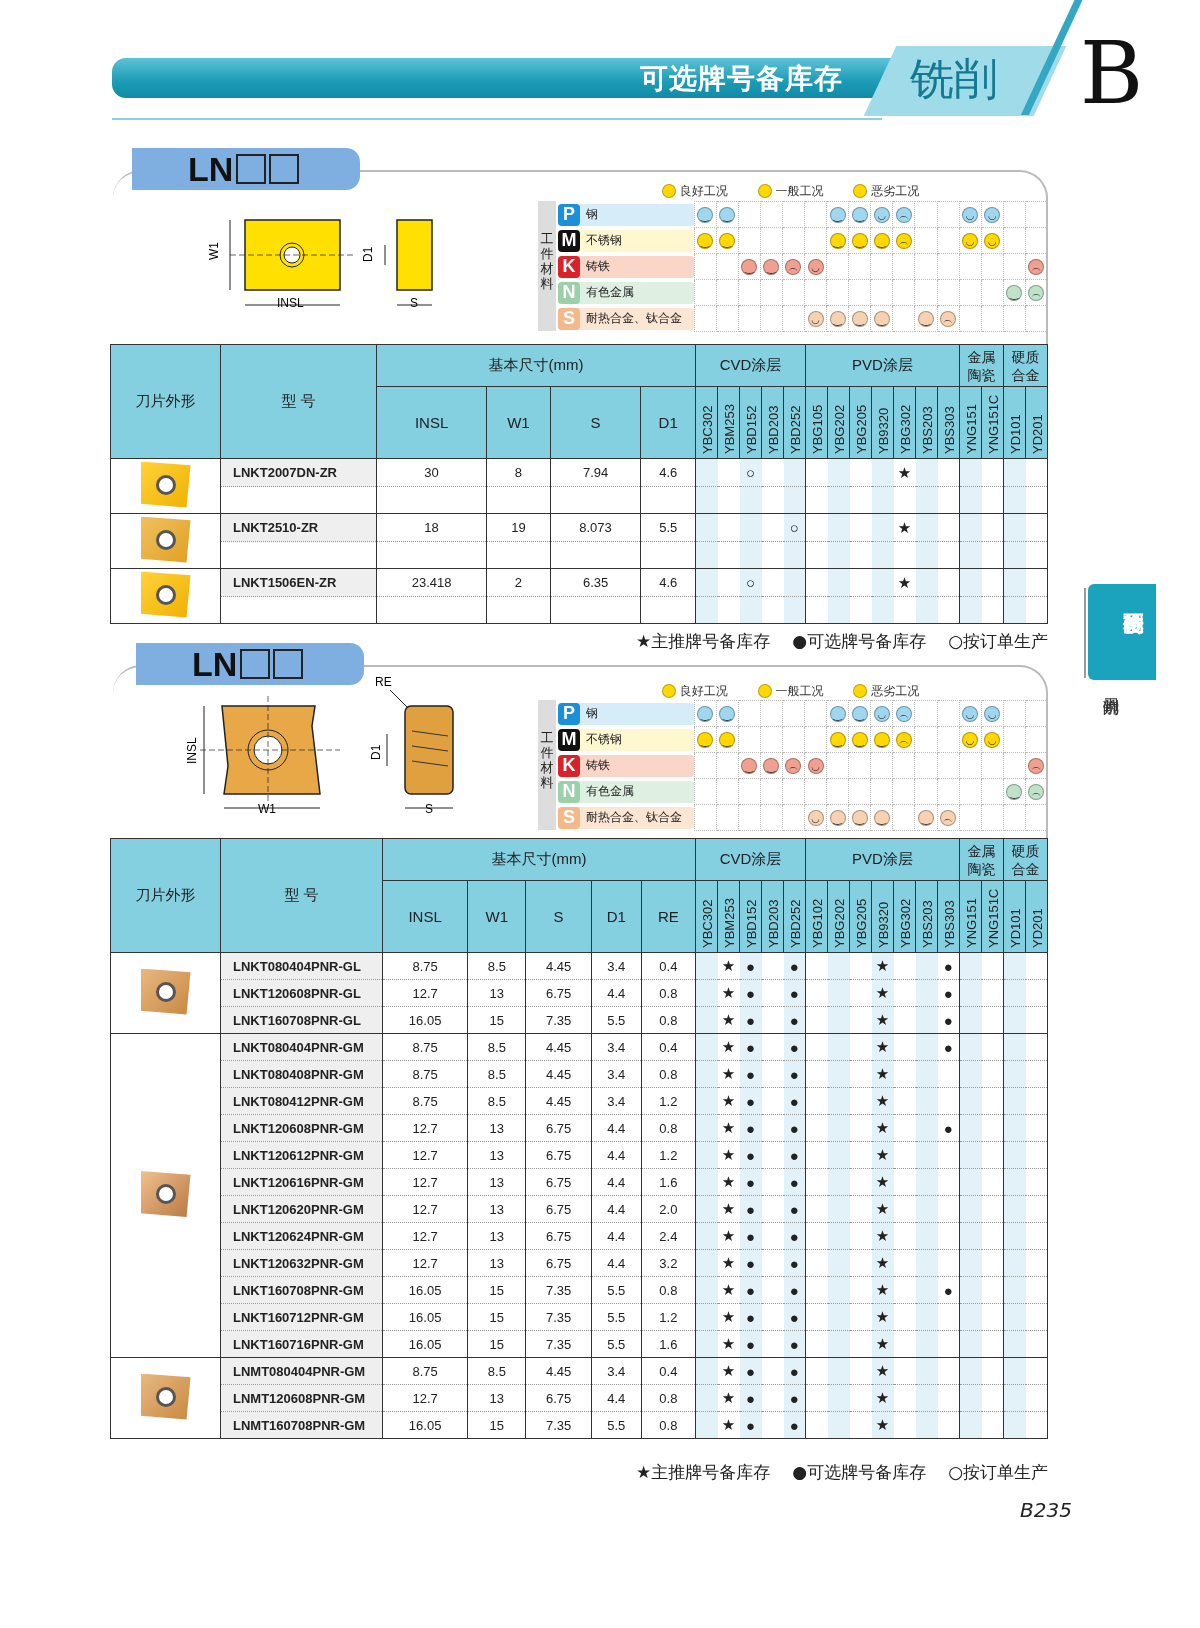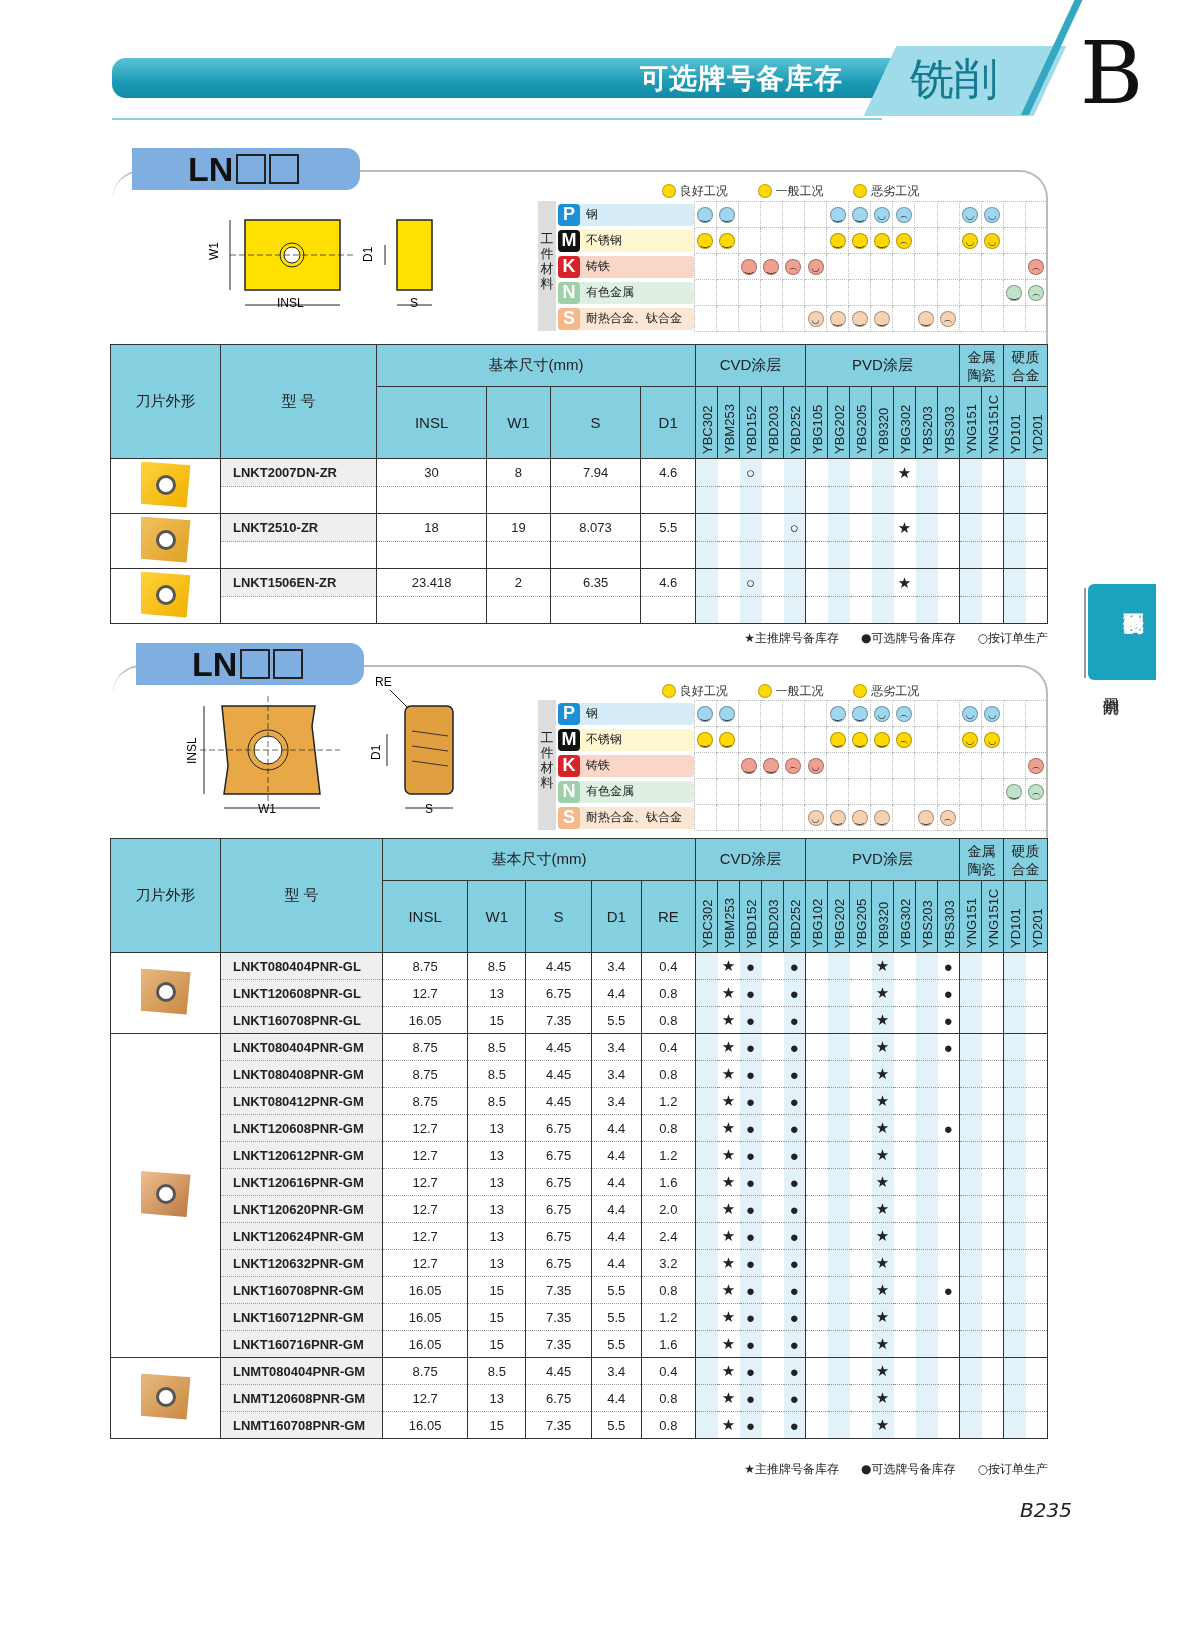--- a/index.html
+++ b/index.html
@@ -35,21 +35,21 @@
 .tbl td.g{width:22px;border-left:none;border-right:none;font-size:15px}
 .tbl td.g.s{background:#e3f2f8}
 .tbl td.gl{border-left:1px solid #333}
 .tbl td.gr{border-right:1px solid #333}
 .tbl td.img{background:#fff;border-bottom:1px solid #333}
 .ins{display:inline-block;width:50px;height:46px;background:linear-gradient(135deg,#f0c060,#e0a020);position:relative;clip-path:polygon(0 0,100% 8%,92% 100%,0 92%)}
 .ins:after{content:"";position:absolute;left:15px;top:13px;width:14px;height:14px;border:3px solid #555;border-radius:50%;background:#fff}
 .ins.y{background:linear-gradient(135deg,#ffd23a,#f0b000)}
 .ins.b{background:linear-gradient(135deg,#e8b880,#c88840)}
 .ins.c{background:linear-gradient(135deg,#f0c090,#b87840)}
-.notes{position:absolute;font-size:12px;color:#222;right:152px}
+.notes{position:absolute;font-size:17px;color:#222;right:152px}
 .notes span{margin-left:22px}
 .page{position:absolute;left:1020px;top:1498px;font-size:20px;font-style:italic;color:#222}
 .draw{position:absolute}
 </style>
 </head>
 <body>
 
 <div class="hdr-bar"></div>
 <div class="hdr-title">可选牌号备库存</div>
 <div class="hdr-line"></div>

